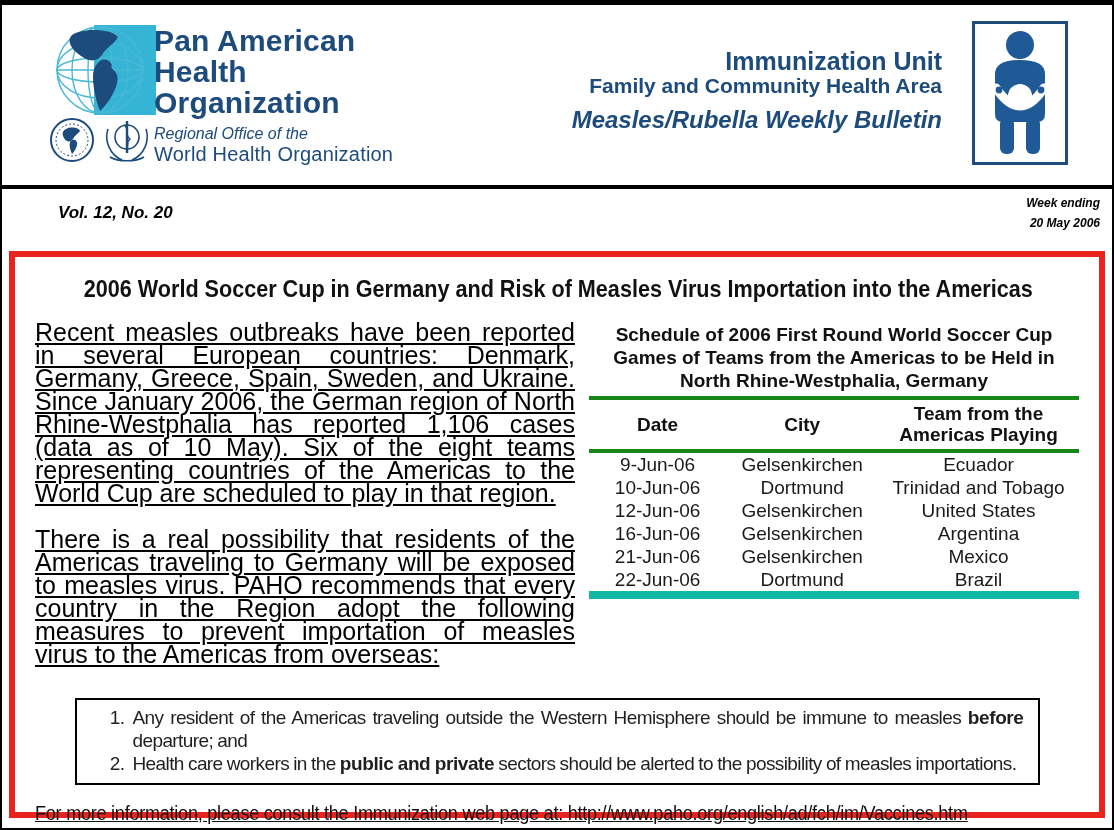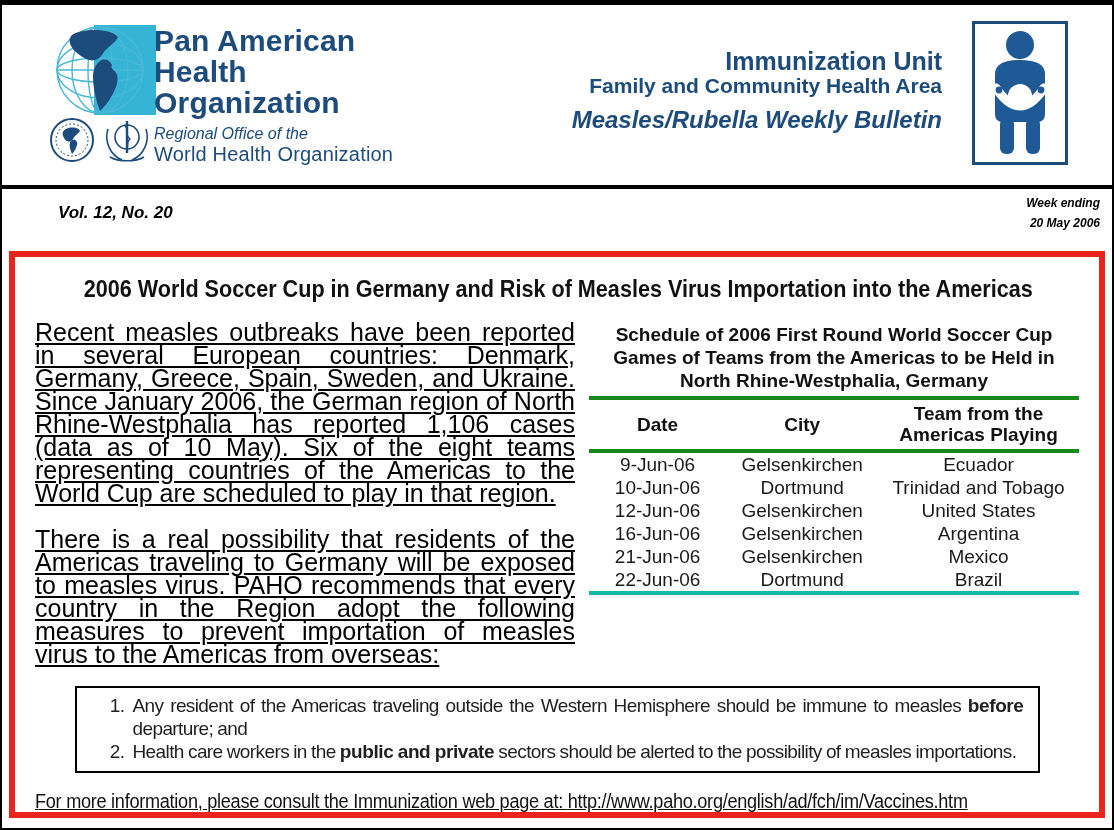--- a/index.html
+++ b/index.html
@@ -79,38 +79,38 @@
   }
   .left-col p + p { margin-top: 23px; }
 
   .right-col { flex: 1; padding-left: 14px; }
   .table-title {
     font-weight: bold; font-size: 19px; line-height: 23px;
     text-align: center; color: #111; padding: 2px 6px 4px;
   }
   table.schedule {
     width: 100%; border-collapse: collapse;
-    border-top: 4px solid #178717; border-bottom: 4px solid #14b8a6;
+    border-top: 4px solid #178717; border-bottom: 8px solid #14b8a6;
   }
   table.schedule th {
     font-weight: bold; font-size: 19px; line-height: 21px; color: #111;
     text-align: center; padding: 3px 2px 4px;
     border-bottom: 4px solid #178717;
   }
   table.schedule td {
     font-size: 19px; line-height: 23px; color: #1a1a1a;
     text-align: center; padding: 0 2px;
   }
   th.col-date { width: 28%; }
   th.col-city { width: 31%; }
   th.col-team { width: 41%; }
 
   
   .list-box {
-    width: 965px; margin: 20px auto 0;
+    width: 965px; margin: 32px auto 0;
     border: 2px solid #000;
     padding: 6px 14px 8px 0;
   }
   .list-box ol { padding-left: 52px; }
   .list-box li {
     font-size: 19px; line-height: 23px; color: #1f1f1f;
     letter-spacing: -0.6px; word-spacing: -0.5px;
     text-align: justify; padding-left: 4px;
   }
   .list-box li b { letter-spacing: -0.4px; }

